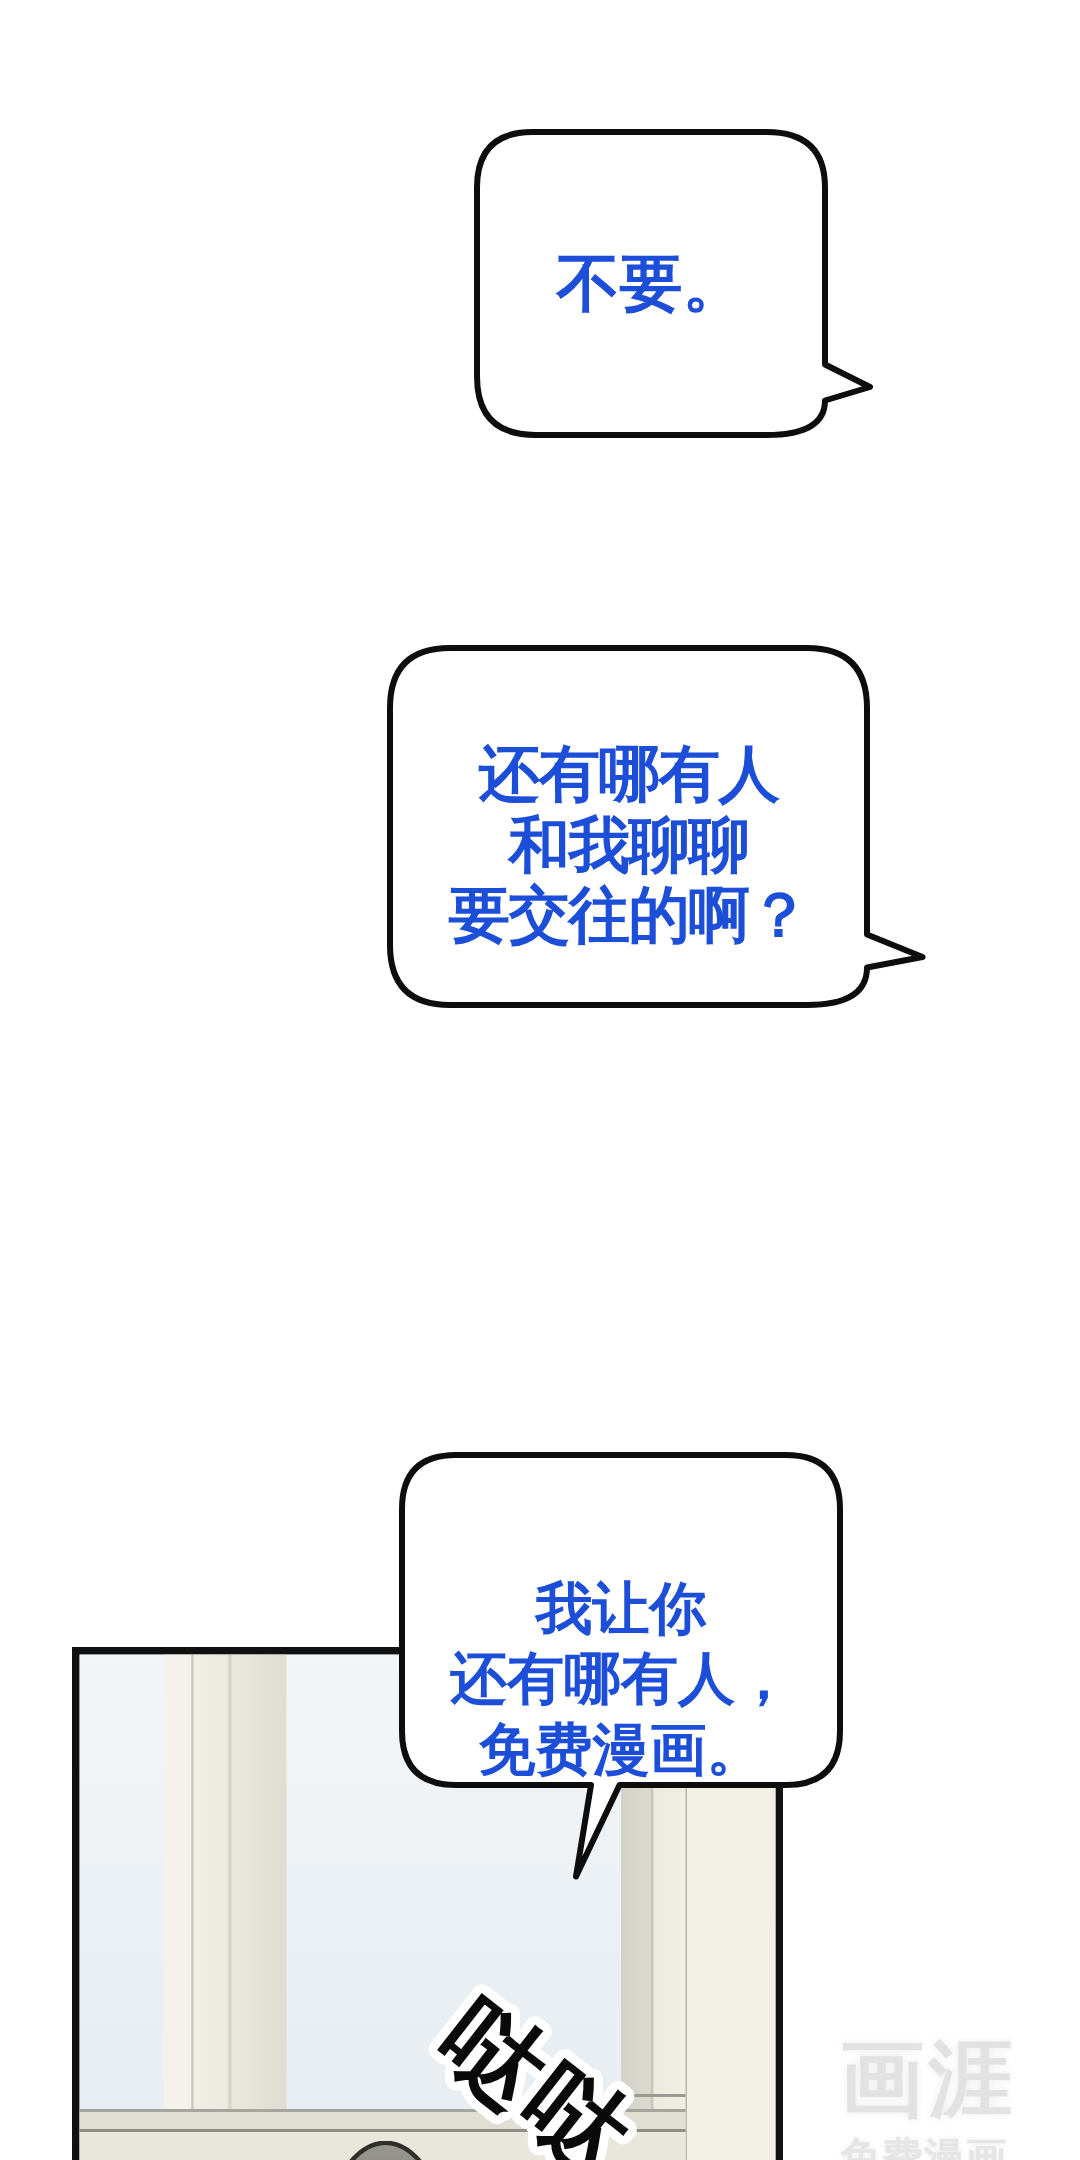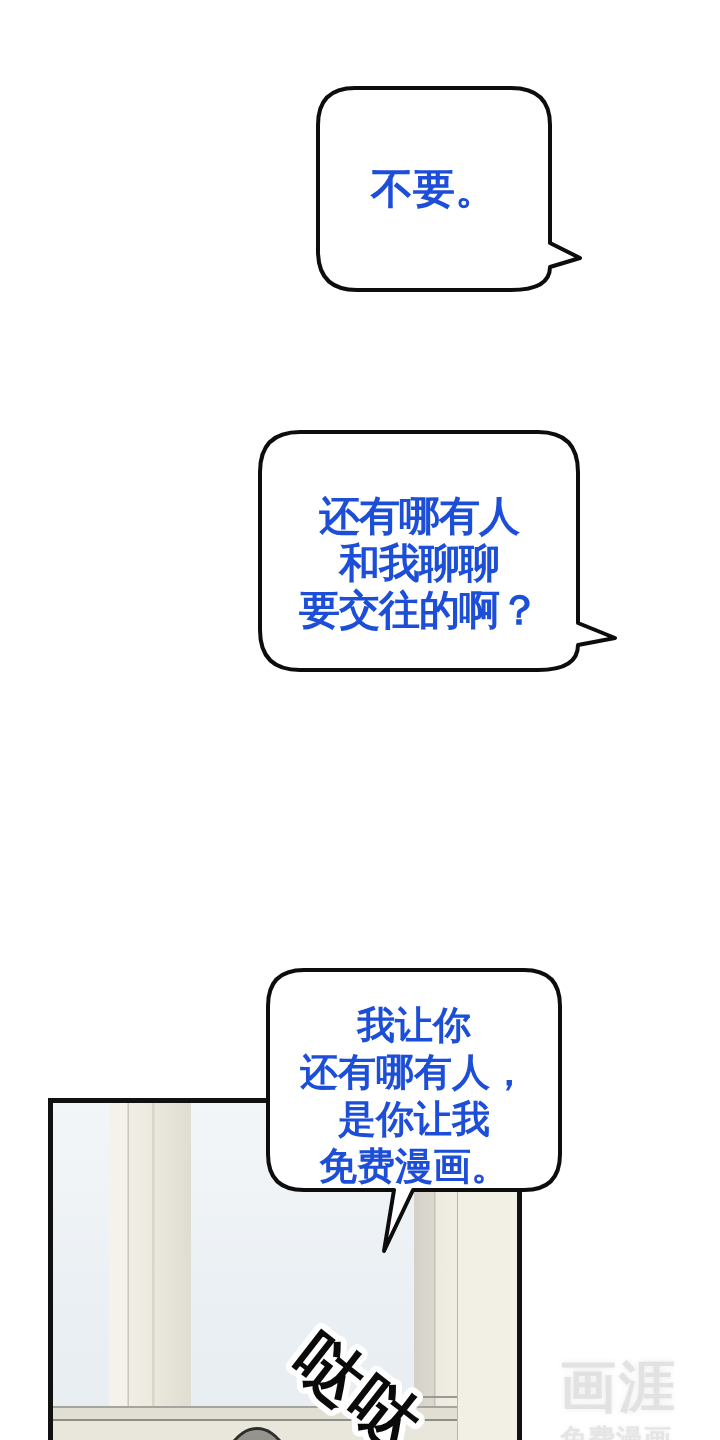--- a/index.html
+++ b/index.html
@@ -147,21 +147,20 @@
     </div>
   </div>
 
   <div class="bubble bubble3">
     <svg width="296" height="292" viewBox="0 0 296 292">
       <path class="bubble-path" d="M 38 2 H 258 Q 294 2 294 38 V 186 Q 294 222 258 222 H 147 L 118 283 L 128 222 H 38 Q 2 222 2 186 V 38 Q 2 2 38 2 Z"></path>
     </svg>
     <div class="bubble-text">
       <span>我让你</span>
       <span>还有哪有人，</span>
-      <span>是你让我</span>
       <span>免费漫画。</span>
     </div>
   </div>
 
   <div class="watermark">
     <div class="wm-logo">画涯</div>
     <div class="wm-sub">免费漫画</div>
   </div>
 
 </div>

